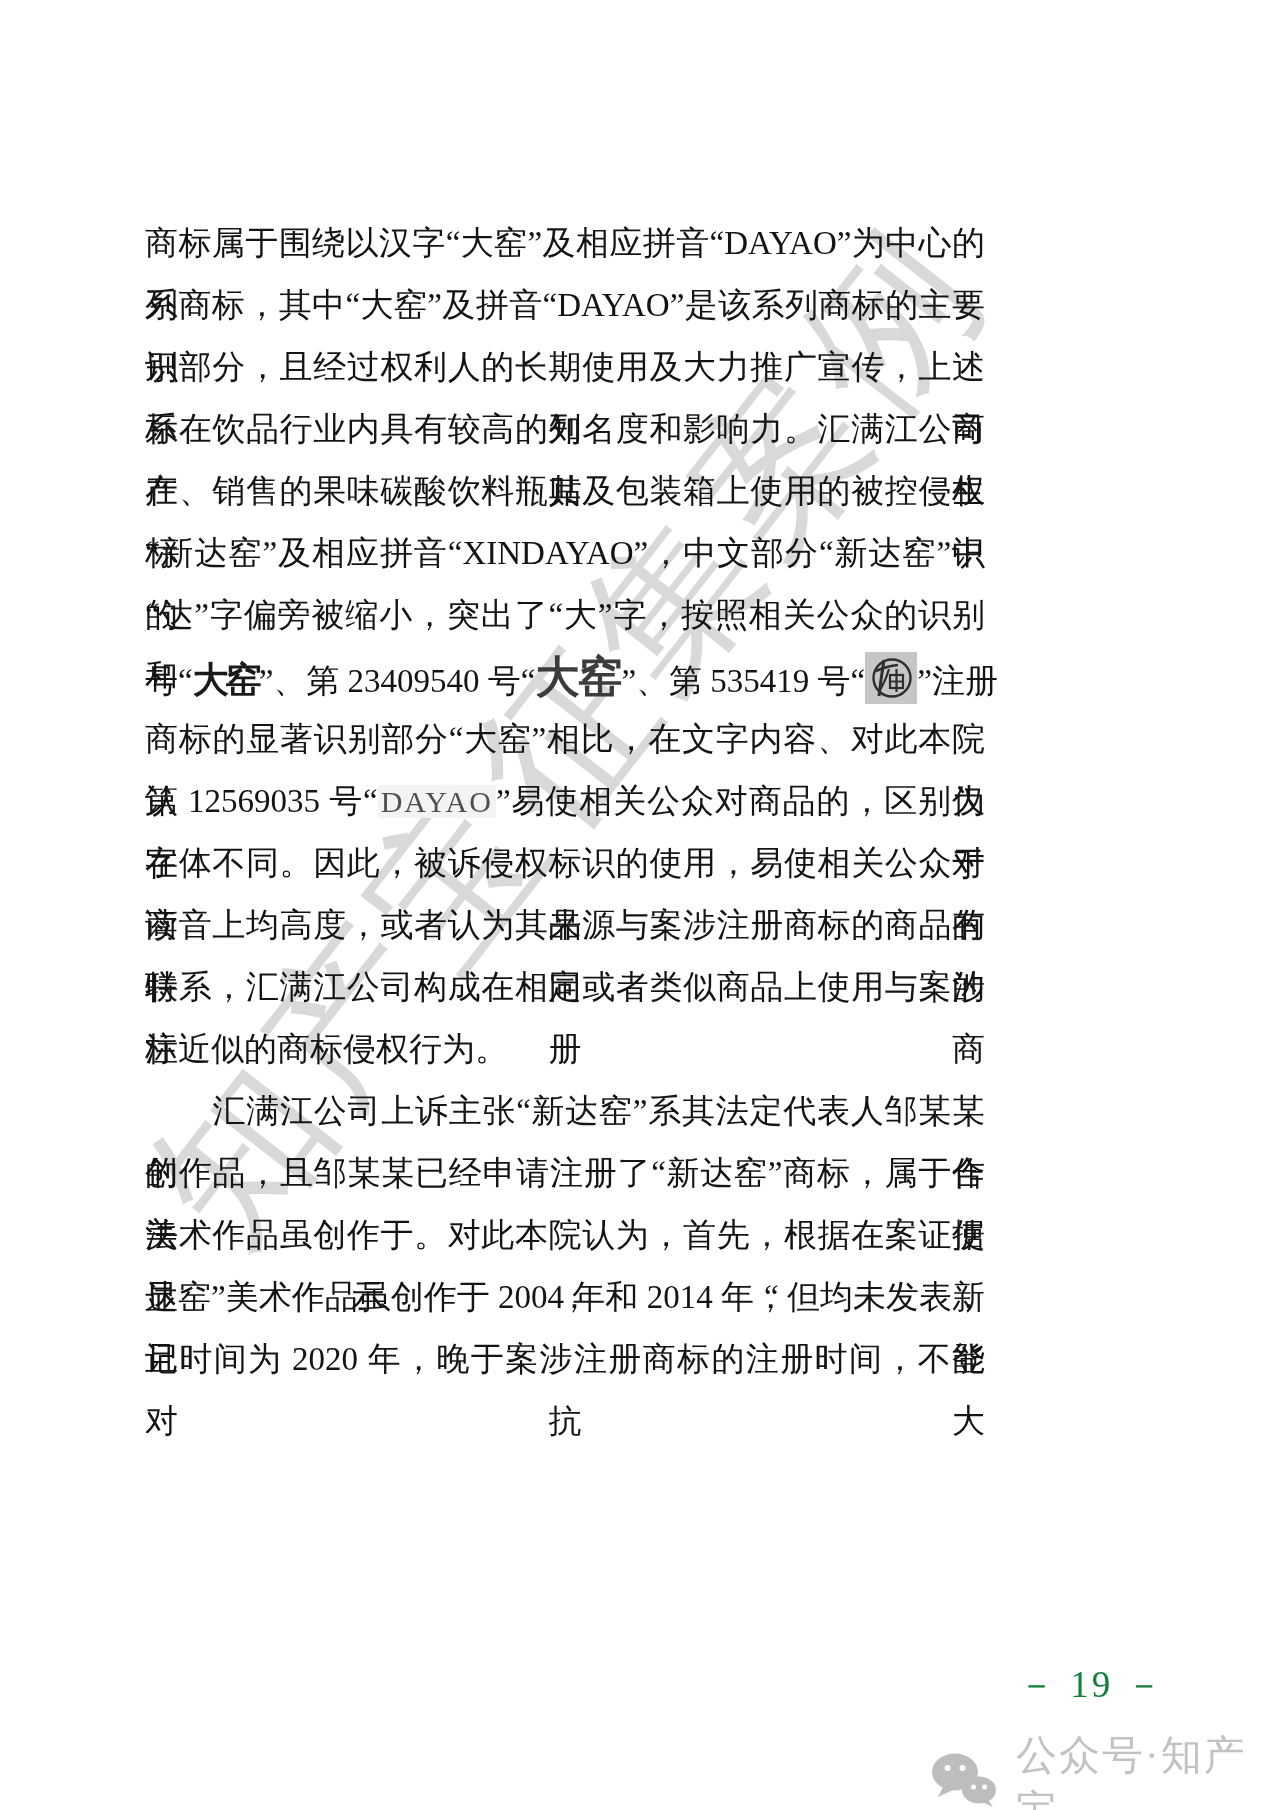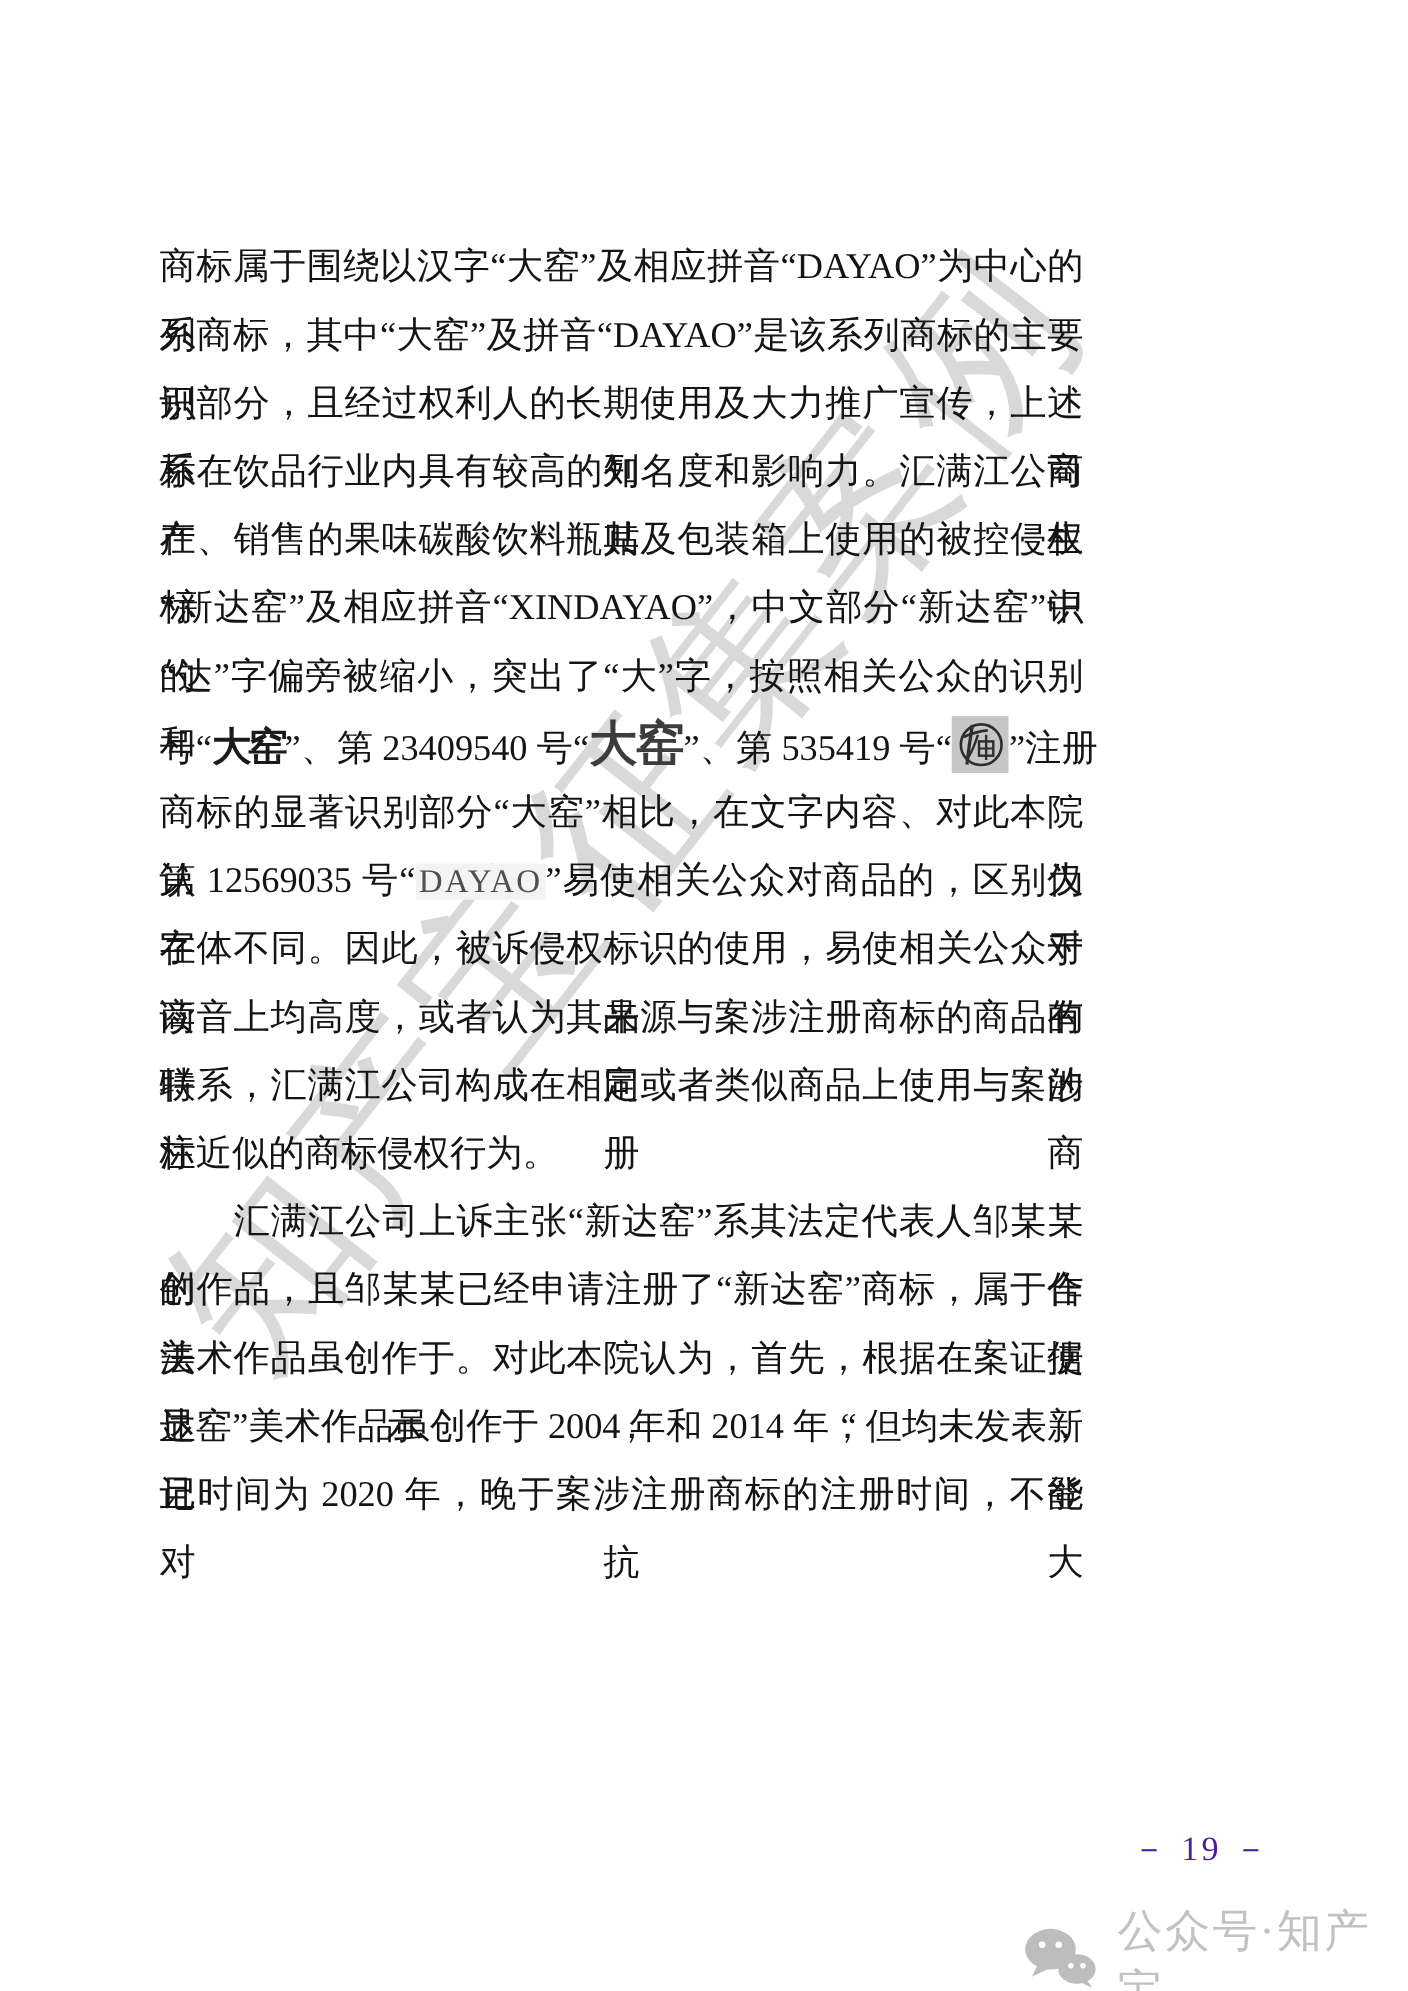--- a/index.html
+++ b/index.html
@@ -46,23 +46,22 @@
   }
   .tm-dayao-en-light {
     font-family:"Liberation Serif", serif; font-weight:400;
     font-size:30px; letter-spacing:2px; color:#4f4f4f;
     background:#f3f3f3; padding:0 3px;
   }
   .tm-seal { display:inline-block; vertical-align:-12px; line-height:0; }
   
   .page-number {
     position:absolute; left:1018px; top:1660px;
-    font-size:31px; letter-spacing:3px; color:#4c1d95;
+    font-size:37px; letter-spacing:3px; color:#15803d;
     font-family:"Liberation Serif", serif;
-    margin-left:11px;
   }
   .wechat-footer {
     position:absolute; left:930px; top:1728px;
     display:flex; align-items:center; gap:16px;
     color:#c2c2c2;
   }
   .wechat-label {
     font-size:41px; letter-spacing:2px; color:#c2c2c2;
     font-family:"Liberation Serif", serif;
   }

